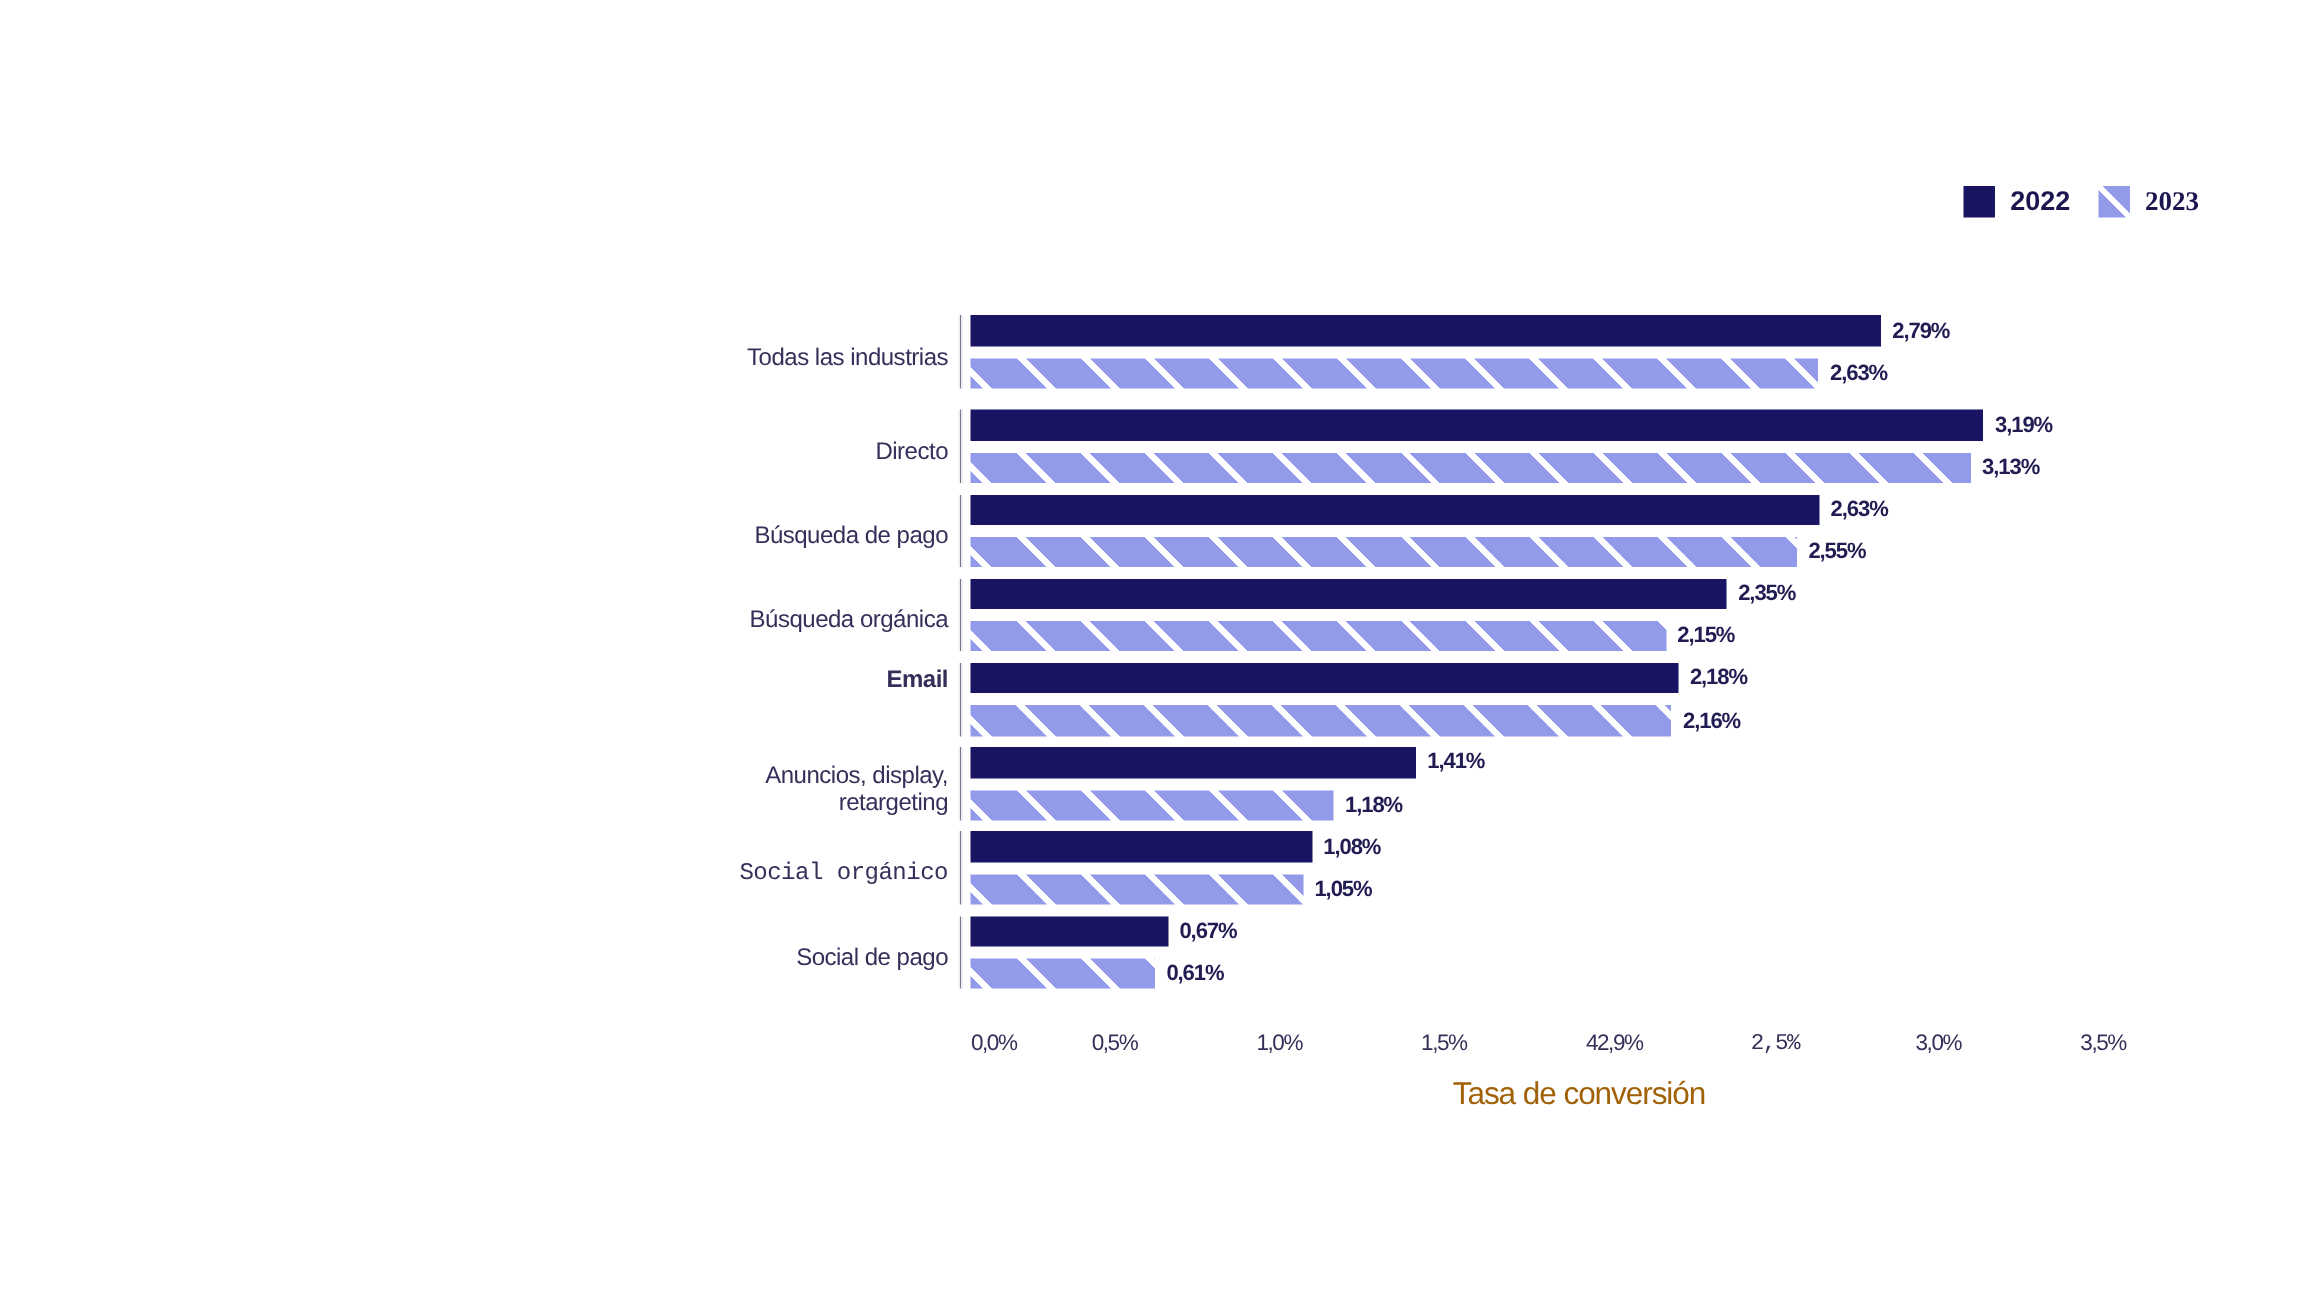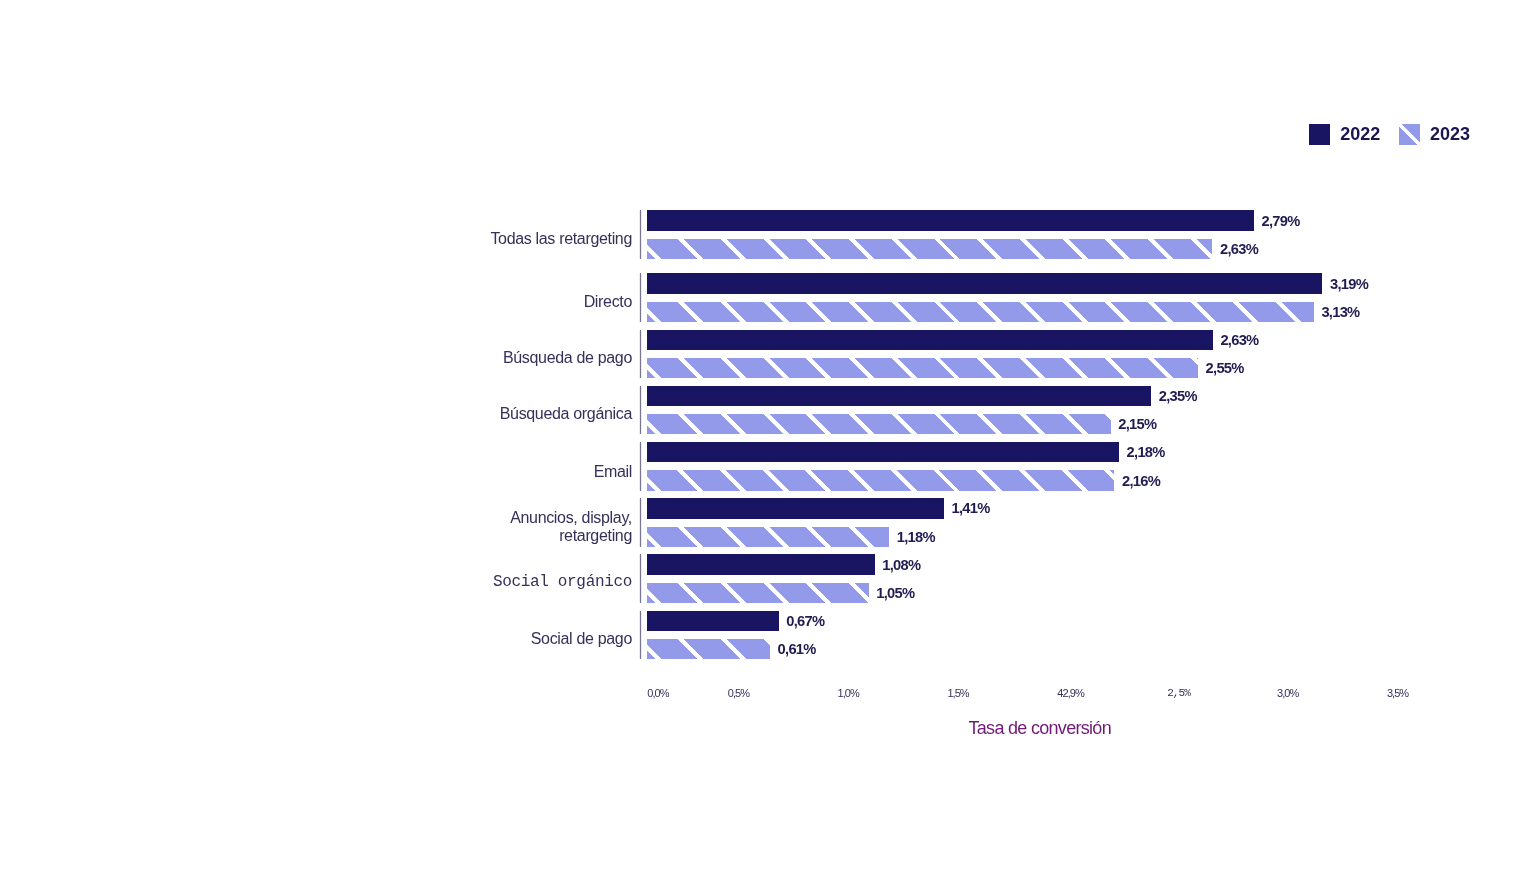--- a/index.html
+++ b/index.html
@@ -7,21 +7,21 @@
   body{
     width:1536px;height:873px;background:#ffffff;overflow:hidden;
     font-family:"Liberation Sans",sans-serif;
     -webkit-font-smoothing:antialiased;
   }
   #chart{position:relative;width:1536px;height:873px;background:#ffffff;}
 
   
   .legend{position:absolute;display:flex;align-items:center;left:1309px;top:124px;}
   .legend-item{display:flex;align-items:center;}
-  .legend-item + .legend-item{margin-left:18.5px;}
+  .legend-item + .legend-item{margin-left:18.5px;font-family:Liberation Serif, serif;}
   .swatch{display:block;width:21.2px;height:21.2px;}
   .swatch-solid{background:#191563;}
   .swatch-hatched{
     background:linear-gradient(45deg,
       #939aea 0 43.8%, #ffffff 43.8% 56.2%, #939aea 56.2% 100%);
   }
   .legend-label{
     margin-left:10px;font-size:18px;font-weight:700;color:#1b1650;
   }
 
@@ -45,25 +45,25 @@
     position:absolute;font-size:14.7px;font-weight:700;color:#211c52;
     white-space:nowrap;letter-spacing:-0.72px;
   }
   .cat-label{
     position:absolute;text-align:right;color:#353059;right:904px;
     font-size:16px;letter-spacing:-0.33px;line-height:17.6px;white-space:pre-line;
   }
 
   
   .tick-label{
-    position:absolute;color:#353059;font-size:11px;letter-spacing:-0.95px;
+    position:absolute;color:#353059;font-size:15px;letter-spacing:-0.95px;
     text-align:center;white-space:nowrap;top:687px;
   }
   .axis-title{
-    position:absolute;color:#701a75;font-size:18px;letter-spacing:-0.7px;
+    position:absolute;color:#a16207;font-size:21px;letter-spacing:-0.7px;
     text-align:center;white-space:nowrap;top:718px;
   }
 </style>
 </head>
 <body>
 
 <div id="chart">
 
   <div class="legend">
     <div class="legend-item">
@@ -73,21 +73,21 @@
     <div class="legend-item">
       <span class="swatch swatch-hatched"></span>
       <span class="legend-label">2023</span>
     </div>
   </div>
 
   <div id="plot">
 
     <div class="bar-group">
       <div class="axis-seg" style="top: 210.3px; height: 48.7px;"></div>
-      <div class="cat-label" style="top: 229.85px;">Todas las retargeting</div>
+      <div class="cat-label" style="top: 229.85px;">Todas las industrias</div>
       <div class="bar bar-2022" style="top: 210.3px; width: 606.9px; height: 20.4px;"></div>
       <div class="value-label" style="left: 1261.5px; top: 212.5px; text-align: right;">2,79%</div>
       <div class="bar bar-2023" style="top: 238.6px; width: 565.4px; height: 20.4px;"></div>
       <div class="value-label" style="left: 1220px; top: 240.8px;">2,63%</div>
     </div>
 
     <div class="bar-group">
       <div class="axis-seg" style="top: 273.4px; height: 48.7px;"></div>
       <div class="cat-label" style="top: 292.95px;">Directo</div>
       <div class="bar bar-2022" style="top: 273.4px; width: 675.4px; height: 20.4px;"></div>
@@ -109,21 +109,21 @@
       <div class="axis-seg" style="top: 385.8px; height: 48.7px;"></div>
       <div class="cat-label" style="top: 405.35px;">Búsqueda orgánica</div>
       <div class="bar bar-2022" style="top: 385.8px; width: 504.2px; height: 20.4px;"></div>
       <div class="value-label" style="left: 1158.8px; top: 388px;">2,35%</div>
       <div class="bar bar-2023" style="top: 414.1px; width: 463.6px; height: 20.4px;"></div>
       <div class="value-label" style="left: 1118.2px; top: 416.3px;">2,15%</div>
     </div>
 
     <div class="bar-group">
       <div class="axis-seg" style="top: 442px; height: 48.7px;"></div>
-      <div class="cat-label" style="top: 463px;">Email</div>
+      <div class="cat-label" style="top: 445px; font-weight: bold;">Email</div>
       <div class="bar bar-2022" style="top: 442px; width: 472px; height: 20.4px;"></div>
       <div class="value-label" style="left: 1126.6px; top: 444.2px;">2,18%</div>
       <div class="bar bar-2023" style="top: 470.3px; width: 467.4px; height: 20.4px;"></div>
       <div class="value-label" style="left: 1122px; top: 472.5px;">2,16%</div>
     </div>
 
     <div class="bar-group">
       <div class="axis-seg" style="top: 498.2px; height: 48.7px;"></div>
       <div class="cat-label" style="top: 509.25px;">Anuncios, display,
 retargeting</div>

